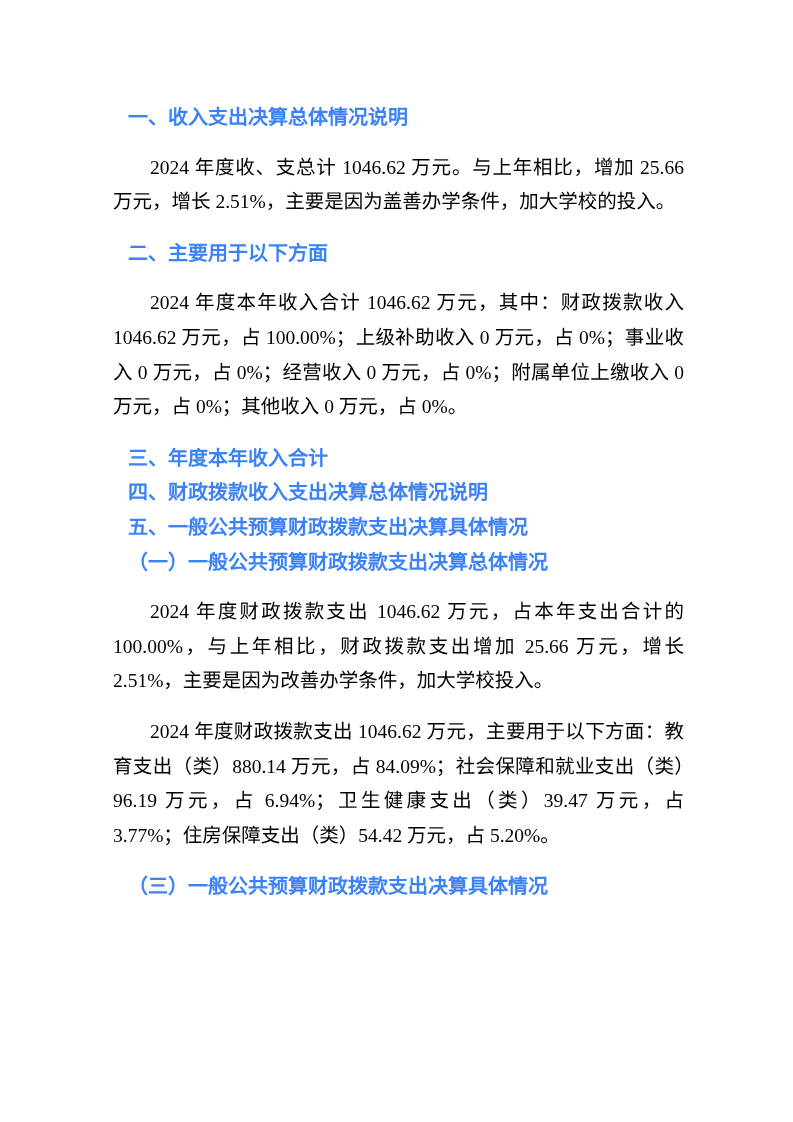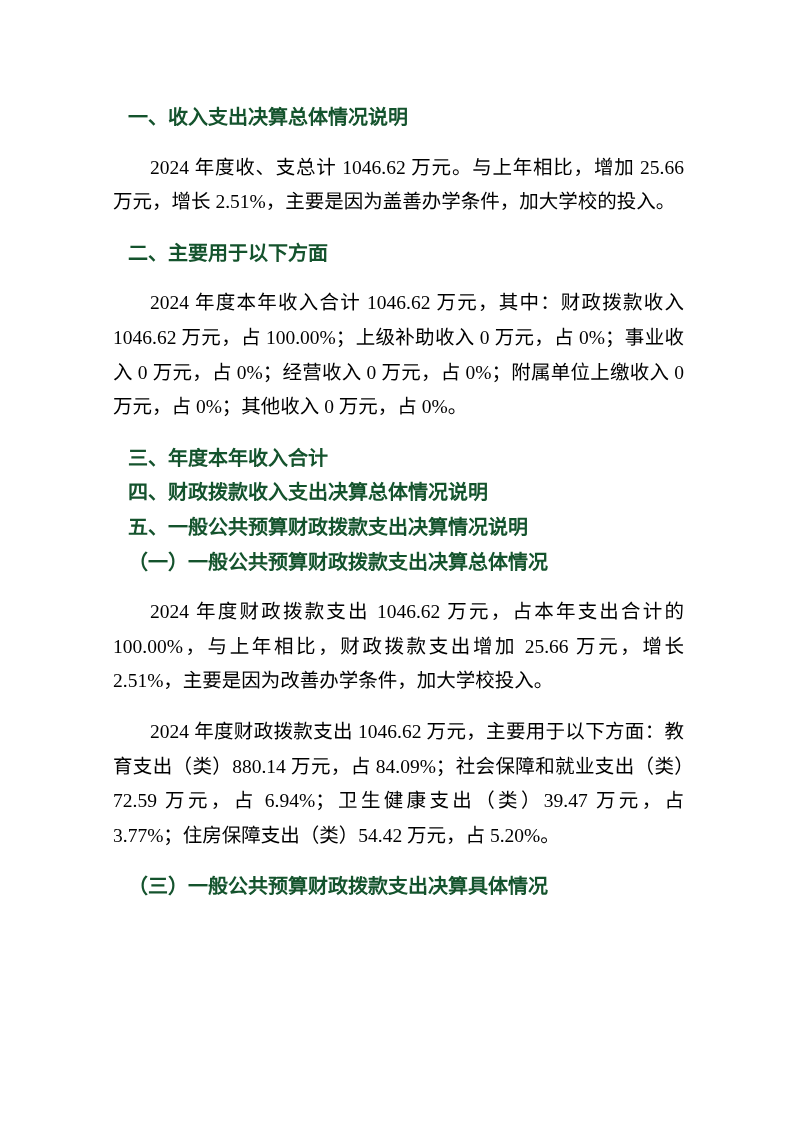--- a/index.html
+++ b/index.html
@@ -21,21 +21,21 @@
     left: 97px;
     width: 603px;
   }
   .doc-heading {
     font-family: "Liberation Sans", "DejaVu Sans", sans-serif;
     font-weight: bold;
     font-size: 20px;
     line-height: 34.6px;
     margin: 0;
     text-indent: 31px;
-    color: #14532d;
+    color: #3b82f6;
     white-space: normal;
   }
   .doc-paragraph {
     font-family: "Liberation Serif", "DejaVu Serif", serif;
     font-weight: normal;
     font-size: 19.5px;
     line-height: 34.6px;
     margin: 16px;
     text-indent: 37px;
     text-align: justify;
@@ -46,19 +46,19 @@
 <body>
 
 <div class="page">
   <div class="content">
     <h3 class="doc-heading">一、收入支出决算总体情况说明</h3>
     <p class="doc-paragraph">2024 年度收、支总计 1046.62 万元。与上年相比，增加 25.66 万元，增长 2.51%，主要是因为盖善办学条件，加大学校的投入。</p>
     <h3 class="doc-heading">二、主要用于以下方面</h3>
     <p class="doc-paragraph">2024 年度本年收入合计 1046.62 万元，其中：财政拨款收入 1046.62 万元，占 100.00%；上级补助收入 0 万元，占 0%；事业收入 0 万元，占 0%；经营收入 0 万元，占 0%；附属单位上缴收入 0 万元，占 0%；其他收入 0 万元，占 0%。</p>
     <h3 class="doc-heading">三、年度本年收入合计</h3>
     <h3 class="doc-heading">四、财政拨款收入支出决算总体情况说明</h3>
-    <h3 class="doc-heading">五、一般公共预算财政拨款支出决算情况说明</h3>
+    <h3 class="doc-heading">五、一般公共预算财政拨款支出决算具体情况</h3>
     <h3 class="doc-heading">（一）一般公共预算财政拨款支出决算总体情况</h3>
     <p class="doc-paragraph">2024 年度财政拨款支出 1046.62 万元，占本年支出合计的 100.00%，与上年相比，财政拨款支出增加 25.66 万元，增长 2.51%，主要是因为改善办学条件，加大学校投入。</p>
-    <p class="doc-paragraph">2024 年度财政拨款支出 1046.62 万元，主要用于以下方面：教育支出（类）880.14 万元，占 84.09%；社会保障和就业支出（类）72.59 万元，占 6.94%；卫生健康支出（类）39.47 万元，占 3.77%；住房保障支出（类）54.42 万元，占 5.20%。</p>
+    <p class="doc-paragraph">2024 年度财政拨款支出 1046.62 万元，主要用于以下方面：教育支出（类）880.14 万元，占 84.09%；社会保障和就业支出（类）96.19 万元，占 6.94%；卫生健康支出（类）39.47 万元，占 3.77%；住房保障支出（类）54.42 万元，占 5.20%。</p>
     <h3 class="doc-heading">（三）一般公共预算财政拨款支出决算具体情况</h3>
   </div>
 </div>
 
 </body></html>

